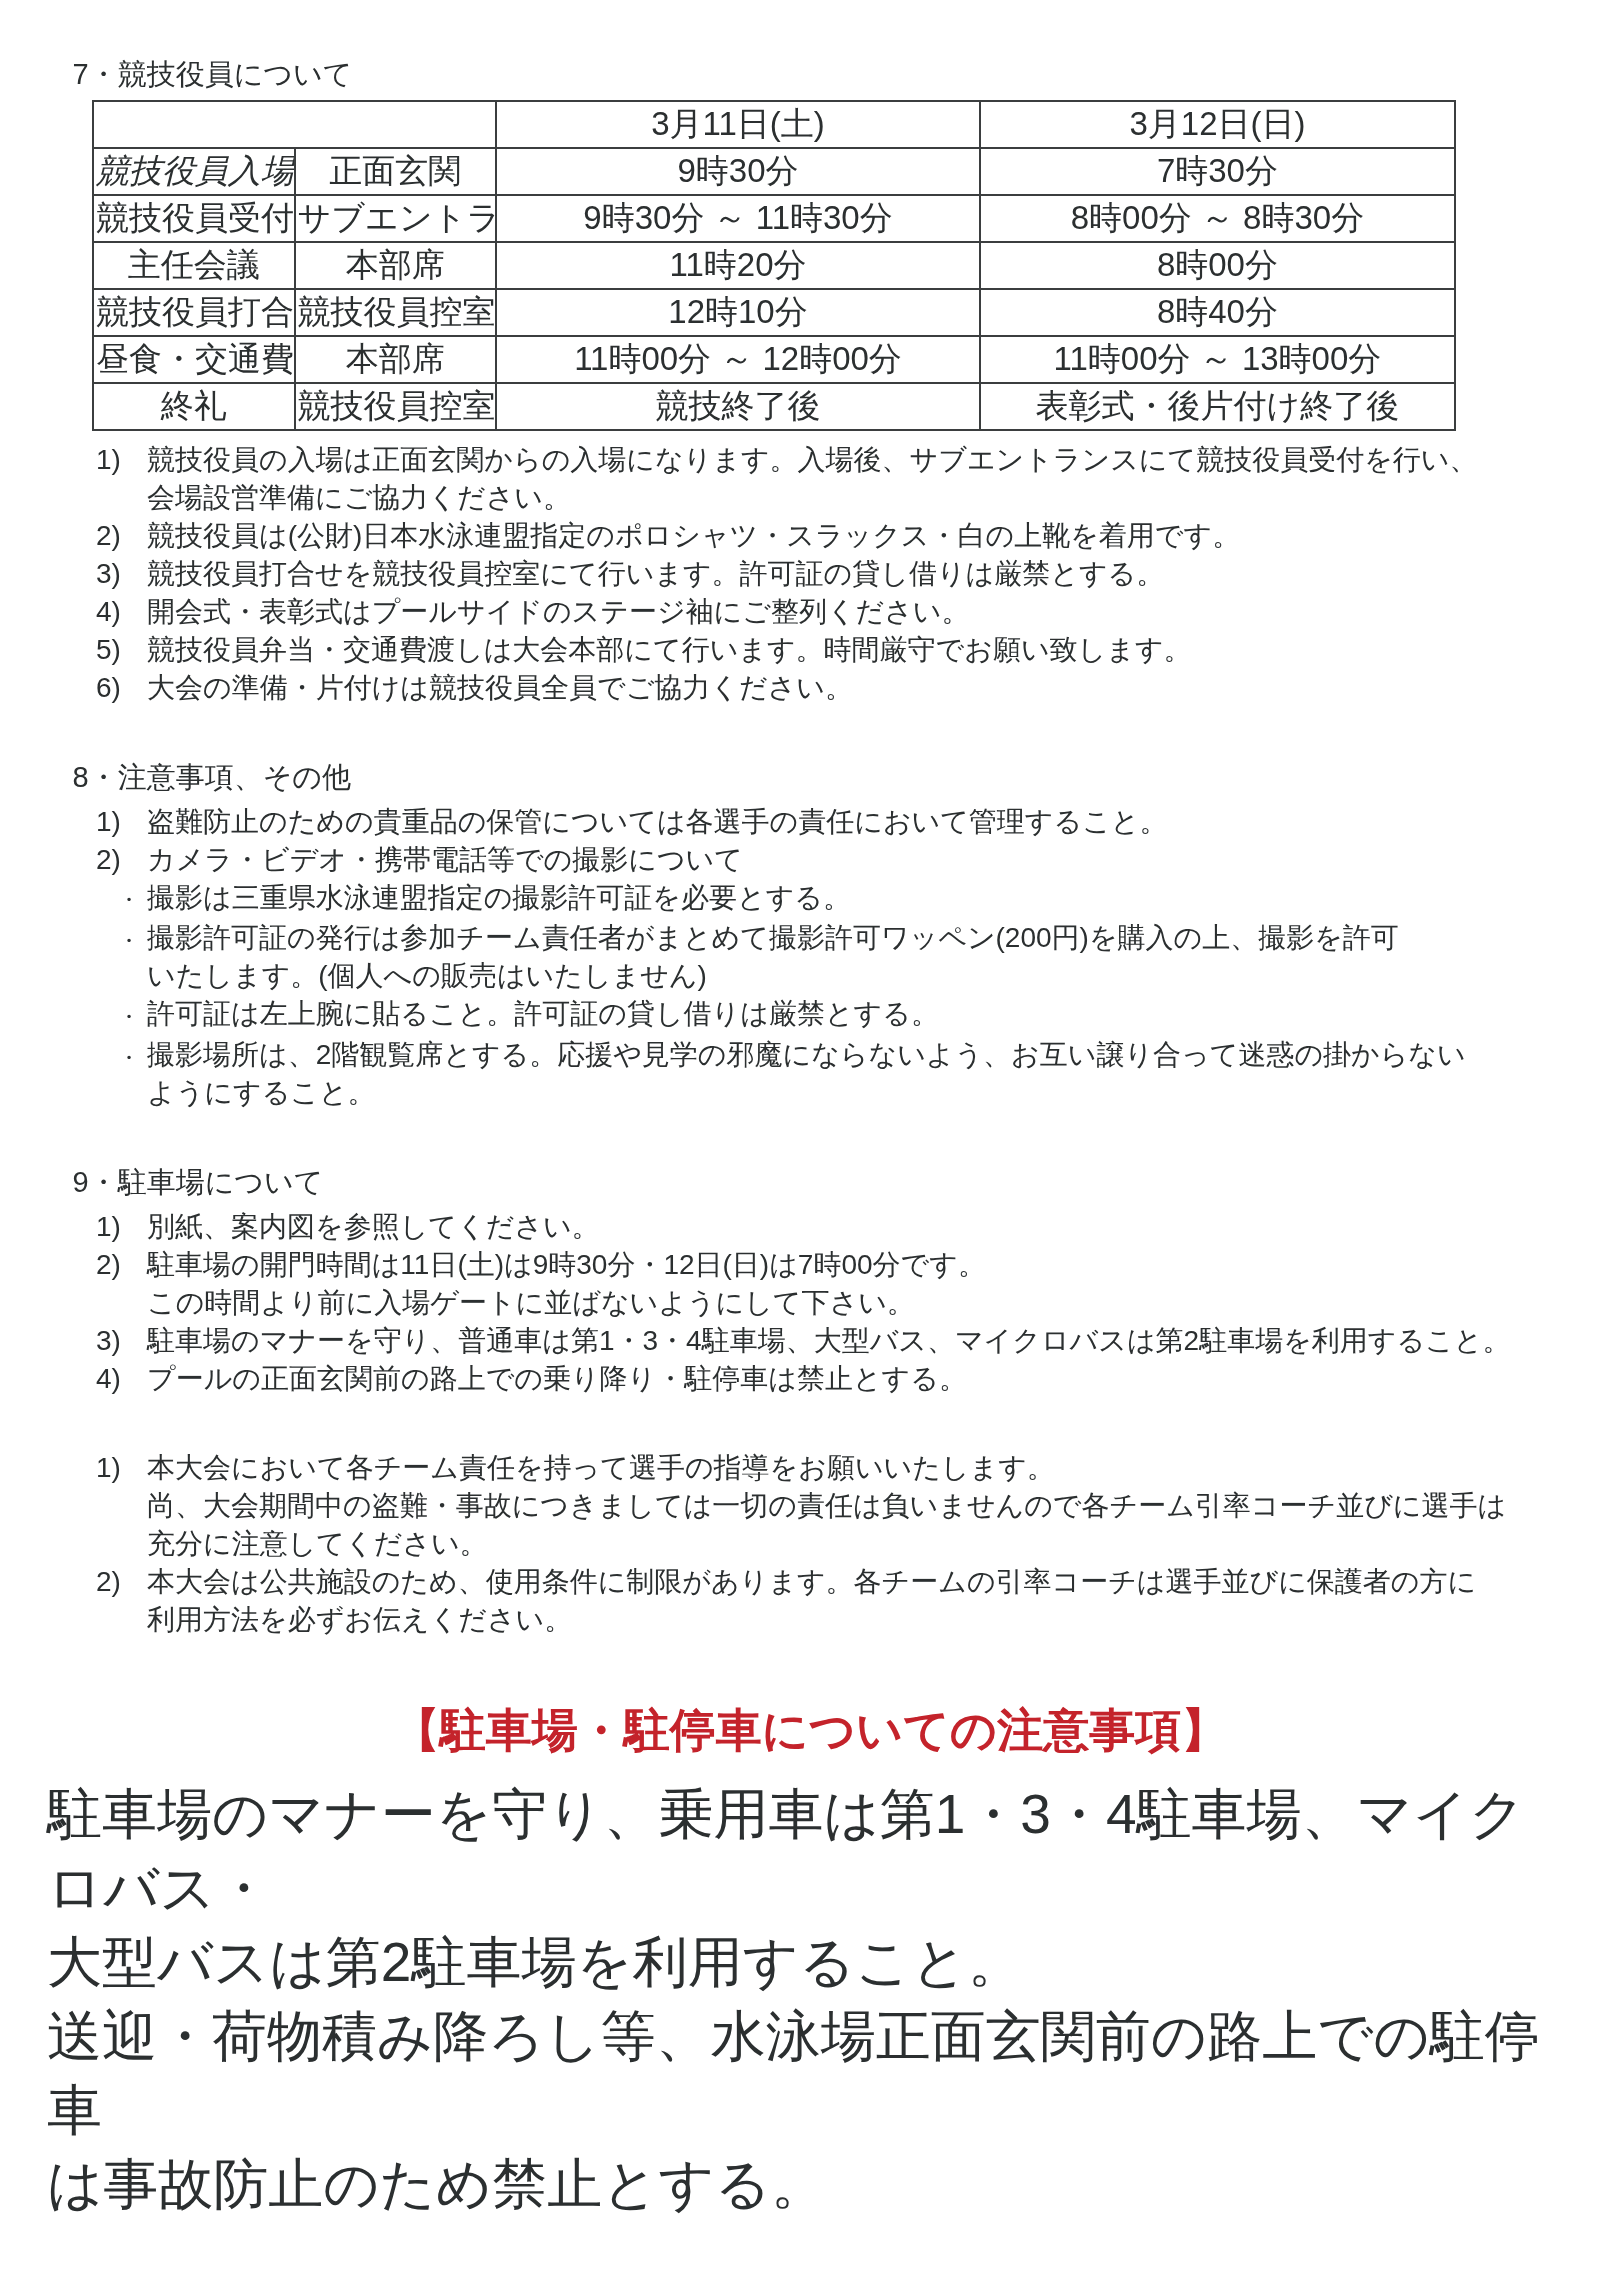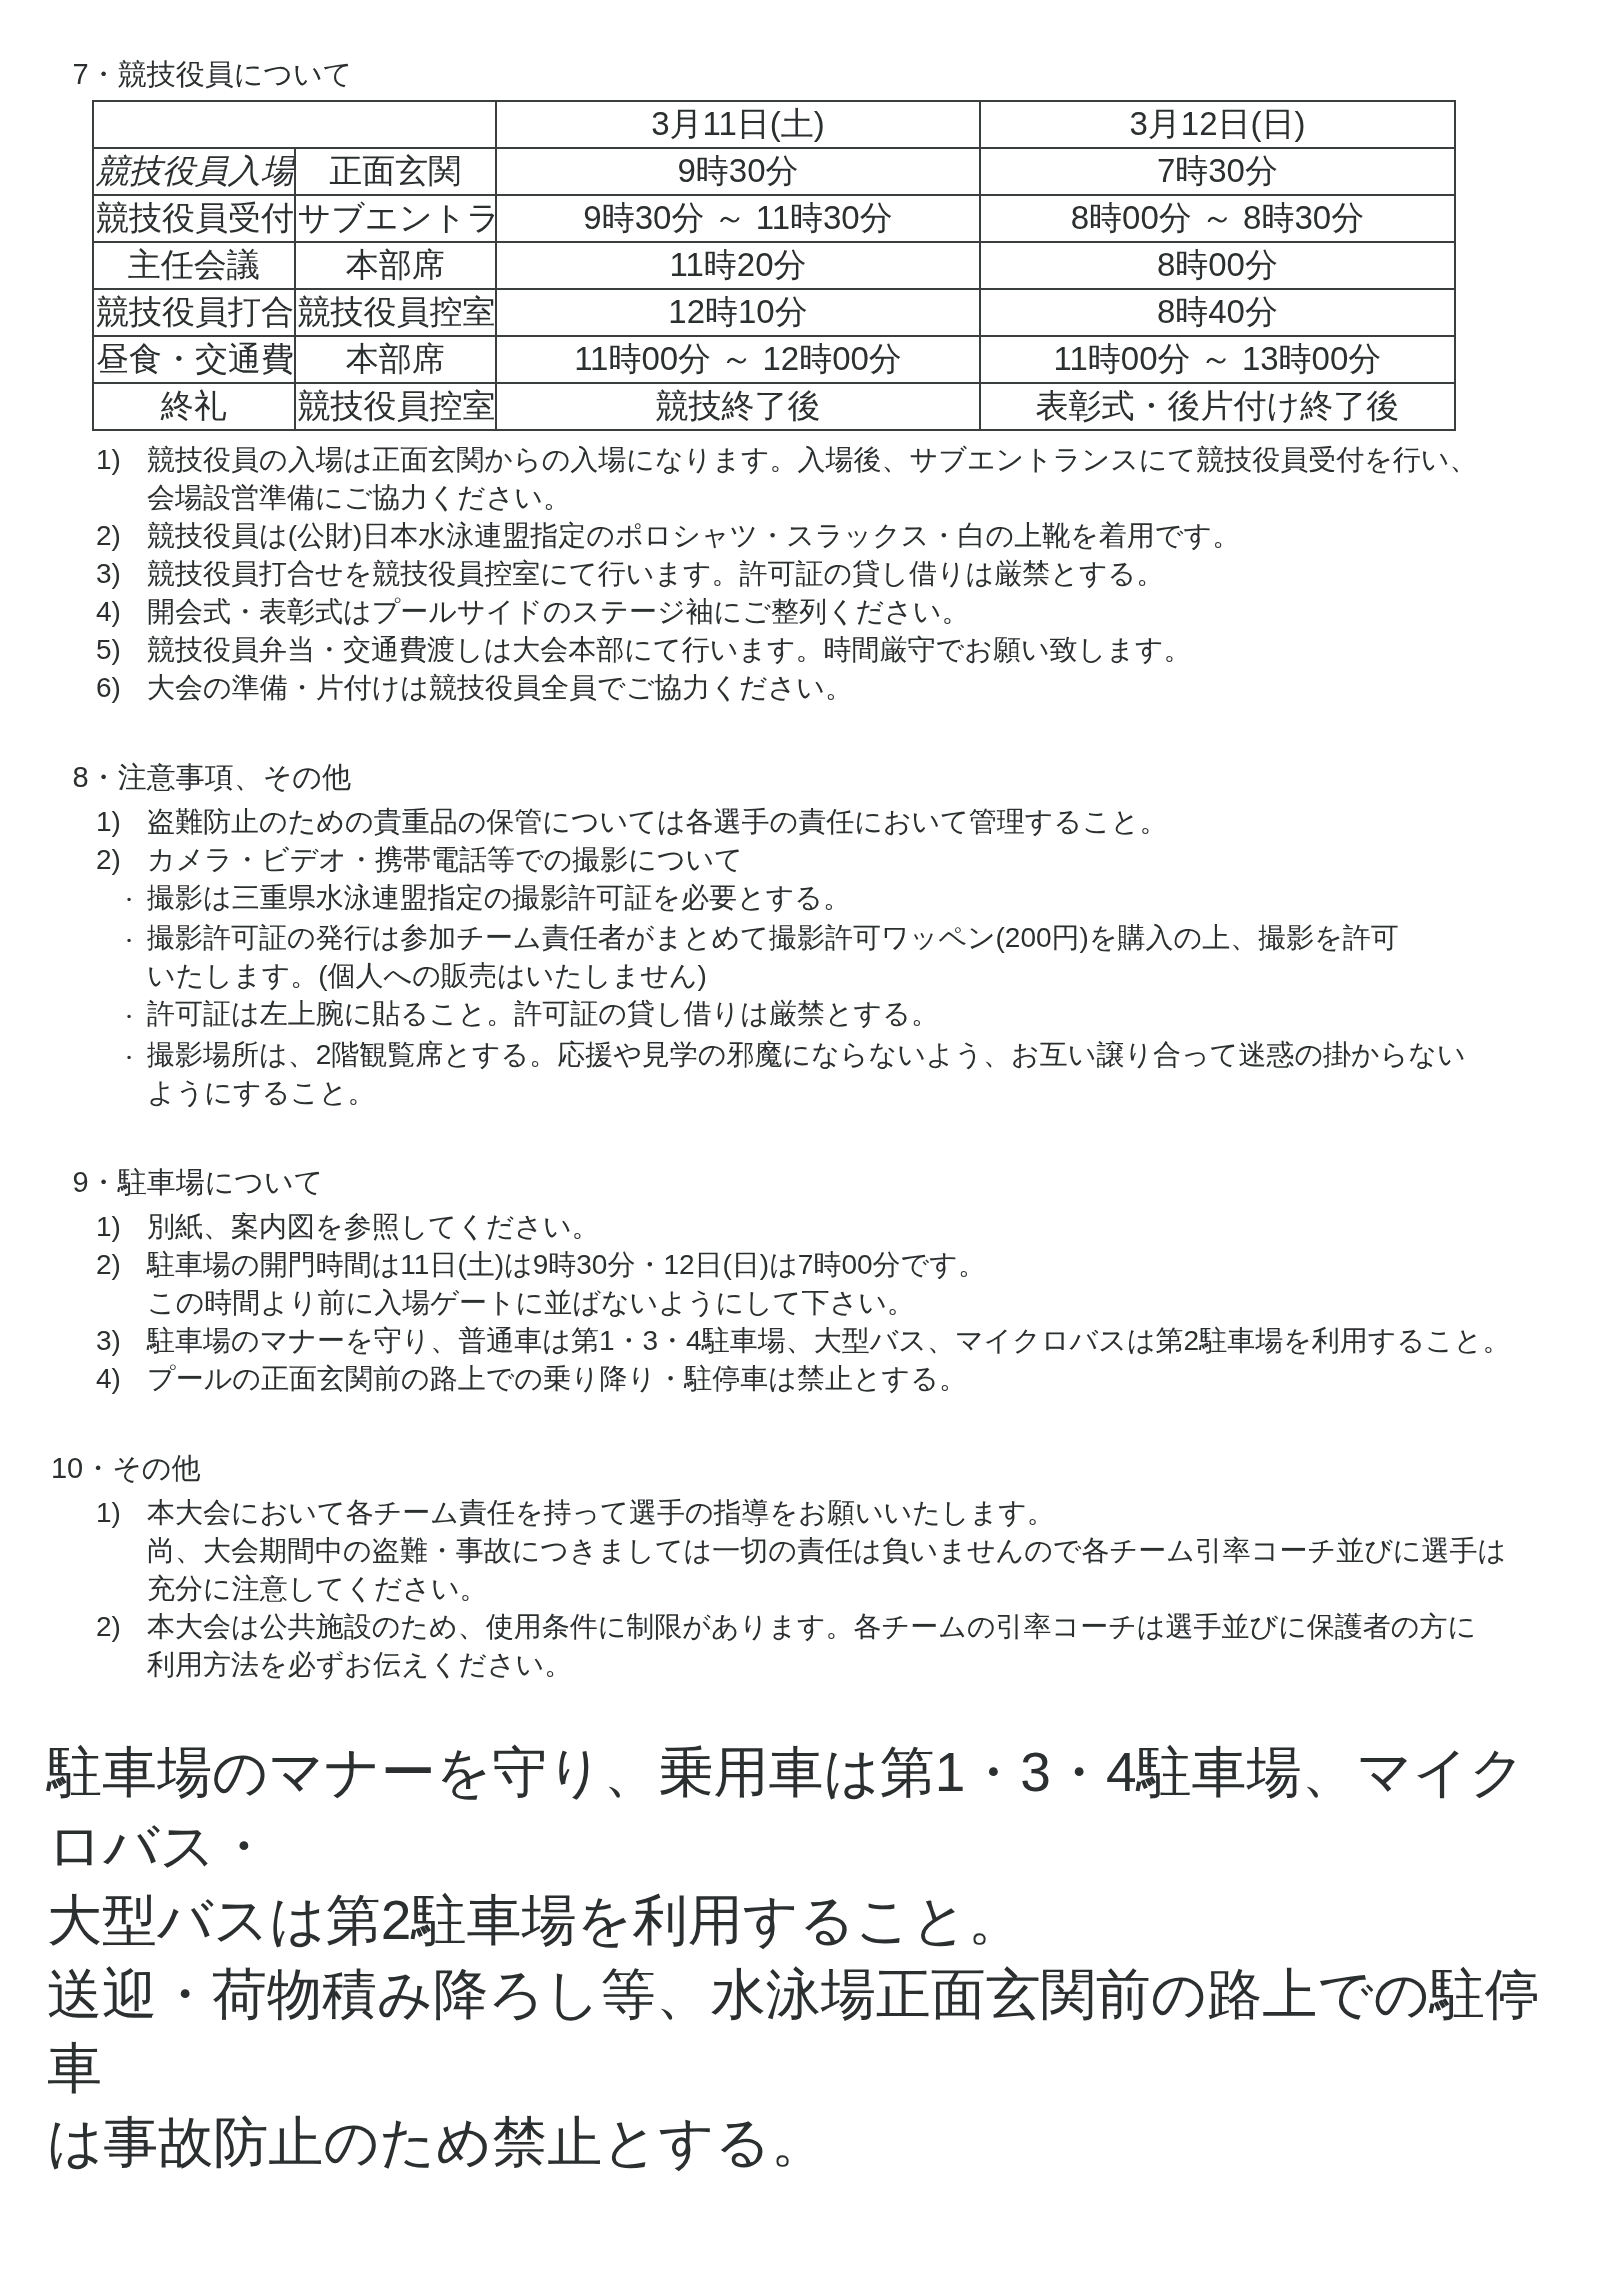--- a/index.html
+++ b/index.html
@@ -199,38 +199,38 @@
         <span class="txt">駐車場のマナーを守り、普通車は第1・3・4駐車場、大型バス、マイクロバスは第2駐車場を利用すること。</span>
       </div>
       <div class="note">
         <span class="num">4)</span>
         <span class="txt">プールの正面玄関前の路上での乗り降り・駐停車は禁止とする。</span>
       </div>
     </div>
   </div>
 
   <div class="sec">
-    <h2 class="sec-h tight">10・その他</h2>
     <div class="notes">
       <div class="note">
         <span class="num">1)</span>
         <span class="txt">本大会において各チーム責任を持って選手の指導をお願いいたします。
 尚、大会期間中の盗難・事故につきましては一切の責任は負いませんので各チーム引率コーチ並びに選手は
 充分に注意してください。</span>
       </div>
       <div class="note">
         <span class="num">2)</span>
         <span class="txt">本大会は公共施設のため、使用条件に制限があります。各チームの引率コーチは選手並びに保護者の方に
 利用方法を必ずお伝えください。</span>
       </div>
     </div>
   </div>
 
 
   <div>
+    <h2 class="parking-head" style="color: rgb(196, 35, 43);">【駐車場・駐停車についての注意事項】</h2>
     <p class="parking-body">駐車場のマナーを守り、乗用車は第1・3・4駐車場、マイクロバス・
 大型バスは第2駐車場を利用すること。
 送迎・荷物積み降ろし等、水泳場正面玄関前の路上での駐停車
 は事故防止のため禁止とする。</p>
   </div>
 
 </div>
 
 
 </body></html>

